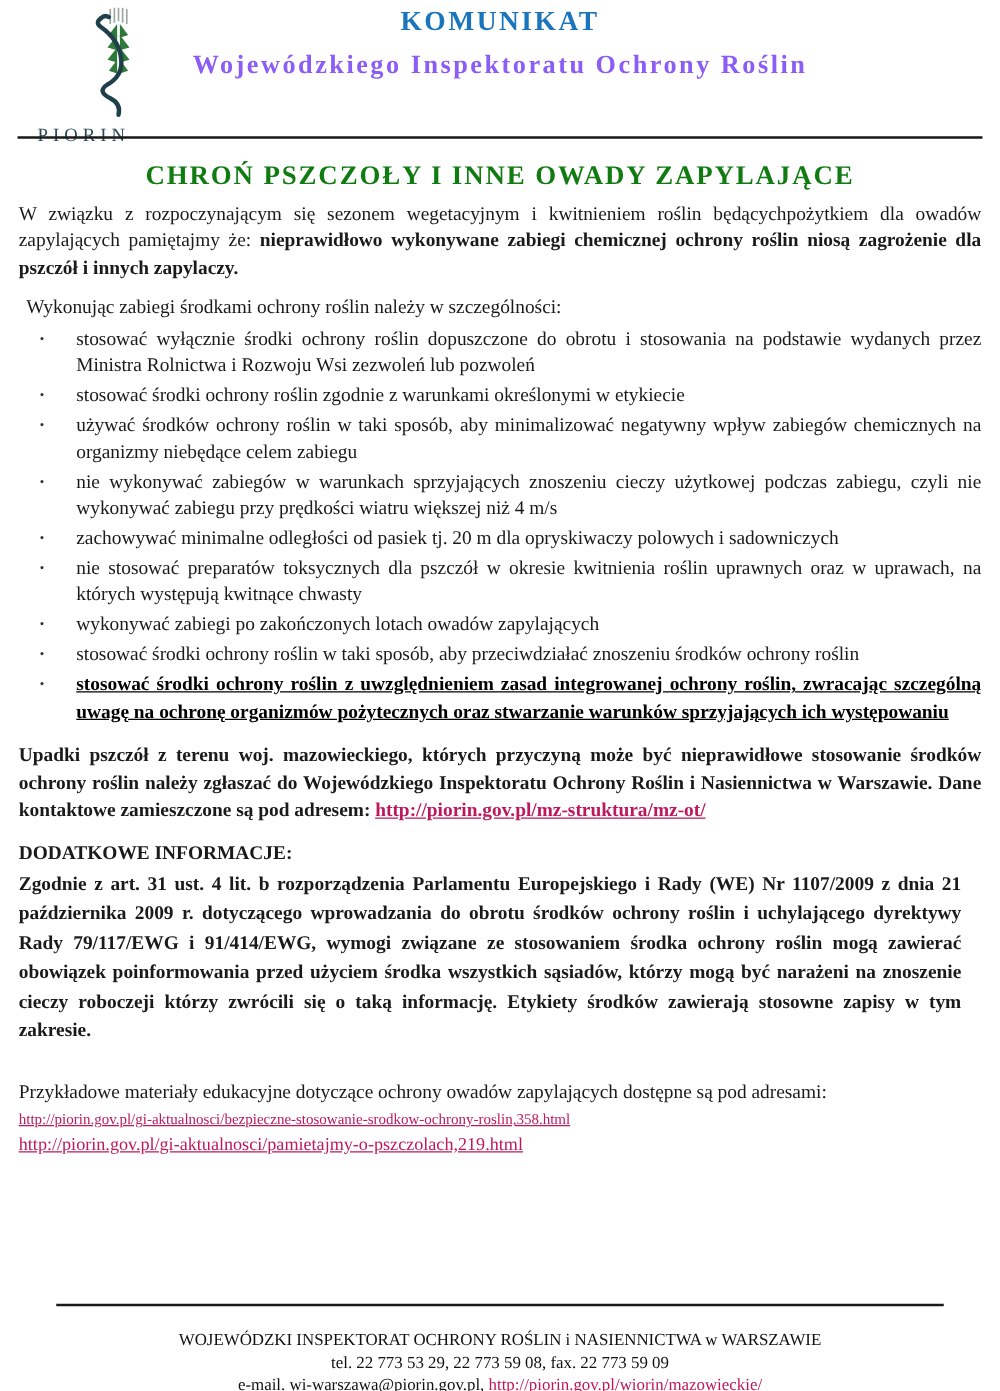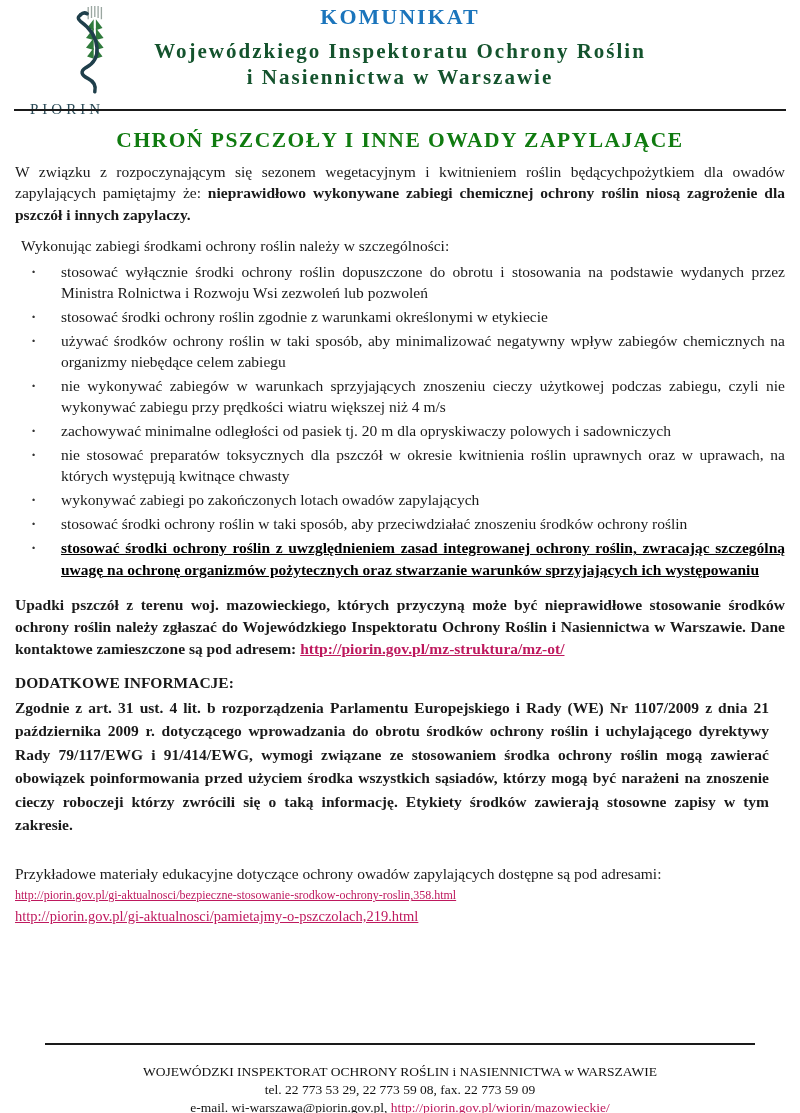--- a/index.html
+++ b/index.html
@@ -9,21 +9,21 @@
     font-family:Liberation Serif, serif;color:#1a1a1a;border-radius:11px;
   }
   
   .header{position:relative;height:118px;}
   .kicker{
     text-align:center;font-size:22px;font-weight:bold;letter-spacing:2px;
     color:#1b75bc;padding-top:4px;
   }
   .org-title{
     text-align:center;font-size:21px;font-weight:bold;letter-spacing:2px;
-    color:#14532d;line-height:1.25;margin-top:8px;
+    color:#8b5cf6;line-height:1.25;margin-top:8px;
   }
   .logo{position:absolute;left:42px;top:6px;width:110px;height:88px;}
   .logo svg{width:100%;height:100%;}
   .logo-text{
     position:absolute;left:30px;bottom:0px;font-size:15px;letter-spacing:4px;
     color:#2a4a56;background:transparent;
   }
   .header-rule{
     position:absolute;left:14px;right:14px;bottom:7px;height:0;
     border-bottom:2px solid #1a1a1a;
@@ -92,21 +92,20 @@
         </g>
 
         <path d="M20 8 q-4 3 0 6 q14 10 15 24 q1 12 -10 18 q-8 5 2 10 q8 4 6 12" fill="none" stroke="#1f3f4b" stroke-width="3.2" stroke-linecap="round"></path>
         <path d="M20 8 q3 -3 6 -1" fill="none" stroke="#1f3f4b" stroke-width="3.2" stroke-linecap="round"></path>
       </svg>
     </div>
     <div class="logo-text">PIORIN</div>
 
     <div class="org-title">
       <div>Wojewódzkiego Inspektoratu Ochrony Roślin</div>
-      <div>i Nasiennictwa w Warszawie</div>
     </div>
 
     <div class="header-rule"></div>
   </div>
 
   <div class="headline">CHROŃ PSZCZOŁY I INNE OWADY ZAPYLAJĄCE</div>
 
   <div class="content">
 
     <p class="para"><span>W związku z rozpoczynającym się sezonem wegetacyjnym i kwitnieniem roślin będącychpożytkiem dla owadów zapylających pamiętajmy że: </span><span class="b">nieprawidłowo wykonywane zabiegi chemicznej ochrony roślin niosą zagrożenie dla pszczół i innych zapylaczy.</span></p>

